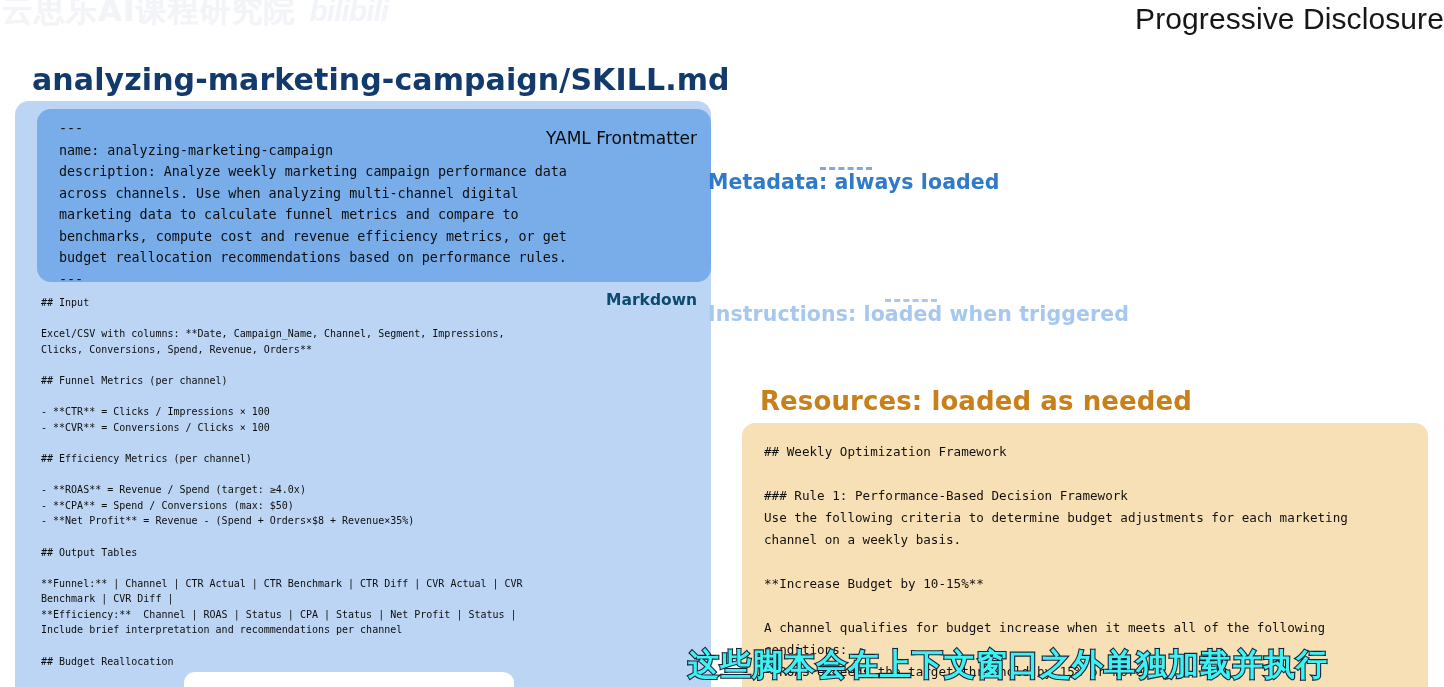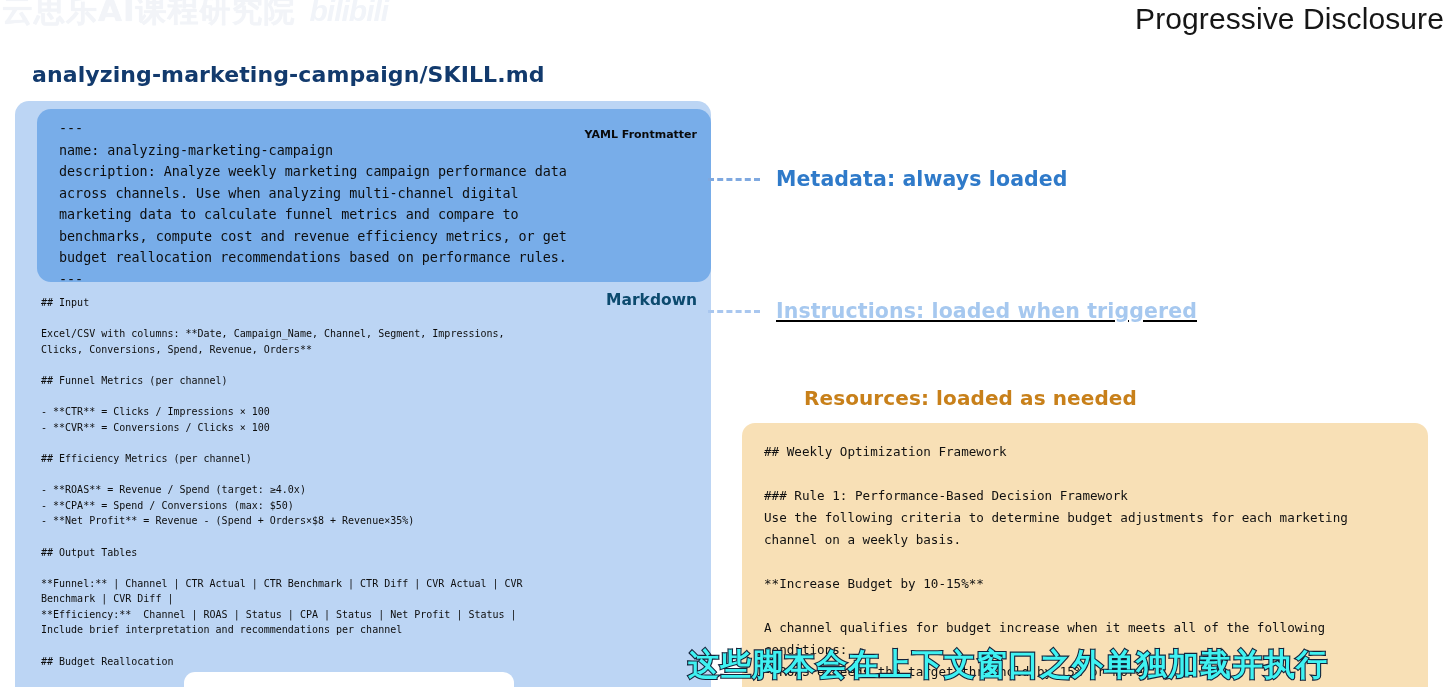--- a/index.html
+++ b/index.html
@@ -59,21 +59,21 @@
     color: #161616;
     font-family: "Liberation Sans", sans-serif;
     letter-spacing: 0.1px;
   }
 
   
   #file-heading {
     position: absolute;
     left: 32px;
     top: 62px;
-    font-size: 22px;
+    font-size: 30px;
     font-weight: 700;
     color: #123a6d;
     letter-spacing: 0.1px;
     font-family: "DejaVu Sans", sans-serif;
   }
 
   
   #skill-panel {
     position: absolute;
     left: 15px;
@@ -94,22 +94,22 @@
     height: 173px;
     background: #78ade9;
     border-radius: 14px;
     box-sizing: border-box;
     padding: 9px 14px 6px 22px;
   }
   #yaml-label {
     position: absolute;
     right: 14px;
     top: 19px;
-    font-size: 11px;
-    font-weight: 700;
+    font-size: 17px;
+    font-weight: 400;
     color: #0a0a0a;
     font-family: "DejaVu Sans", sans-serif;
   }
 
   .code {
     font-family: "DejaVu Sans Mono", monospace;
     font-size: 13.4px;
     line-height: 21.5px;
     color: #0d0d0d;
     white-space: pre-wrap;
@@ -135,54 +135,54 @@
   #md-body .code {
     font-size: 10px;
     line-height: 15.6px;
   }
 
   
   .annot {
     position: absolute;
     display: flex;
     align-items: center;
+    flex-direction: column;
   }
   .dashes {
     display: block;
     width: 52px;
     height: 0;
     border-top: 3px dashed #7fa9e0;
     margin-right: 16px;
   }
   .dashes.light {
     border-top-color: #a9c7ef;
   }
   .annot-text {
     font-size: 20.5px;
     font-weight: 700;
     letter-spacing: 0.1px;
     font-family: "DejaVu Sans", sans-serif;
     white-space: nowrap;
   }
   #annot-metadata { left: 708px; top: 167px; }
   #annot-metadata .annot-text { color: #2f7ac9; }
-  #annot-instructions { left: 708px; top: 299px; text-decoration: underline; }
+  #annot-instructions { left: 708px; top: 299px; }
   #annot-instructions .annot-text { color: #a6c8ef; }
 
   #annot-resources {
     position: absolute;
     left: 760px;
     top: 386px;
-    font-size: 20px;
+    font-size: 26px;
     font-weight: 700;
     color: #c8801a;
     letter-spacing: 0.1px;
     font-family: "DejaVu Sans", sans-serif;
     white-space: nowrap;
-    margin-left: 44px;
   }
 
   
   #resources-panel {
     position: absolute;
     left: 742px;
     top: 423px;
     width: 686px;
     height: 278px;
     background: #f8e0b6;

